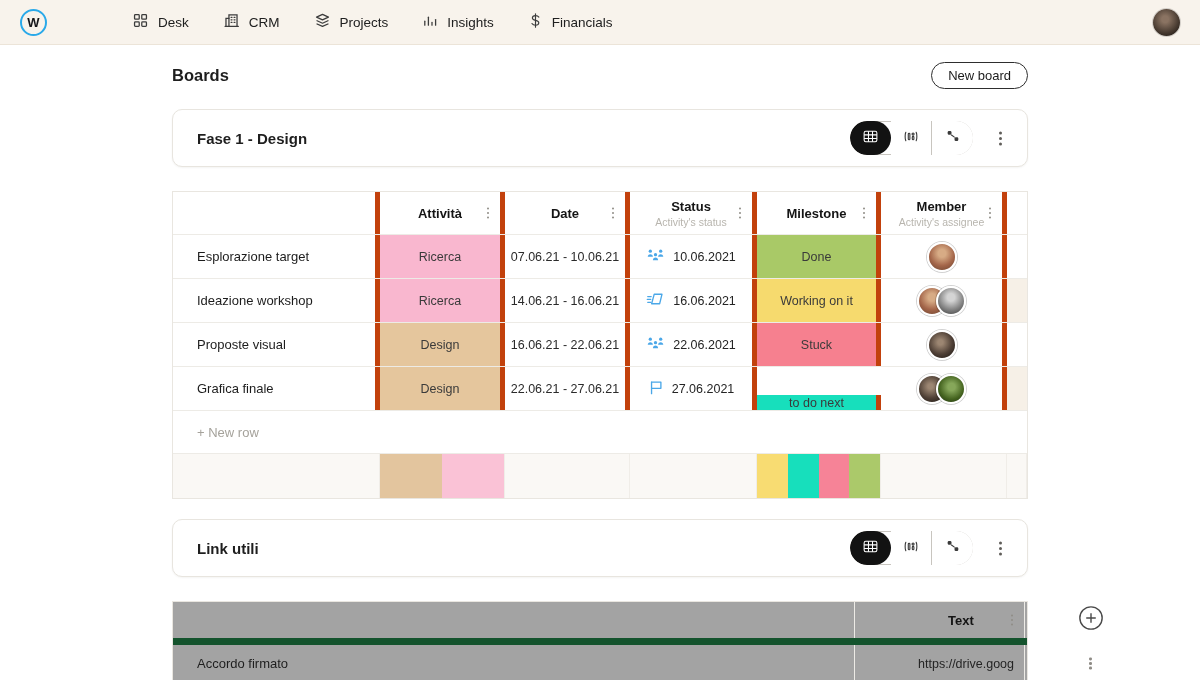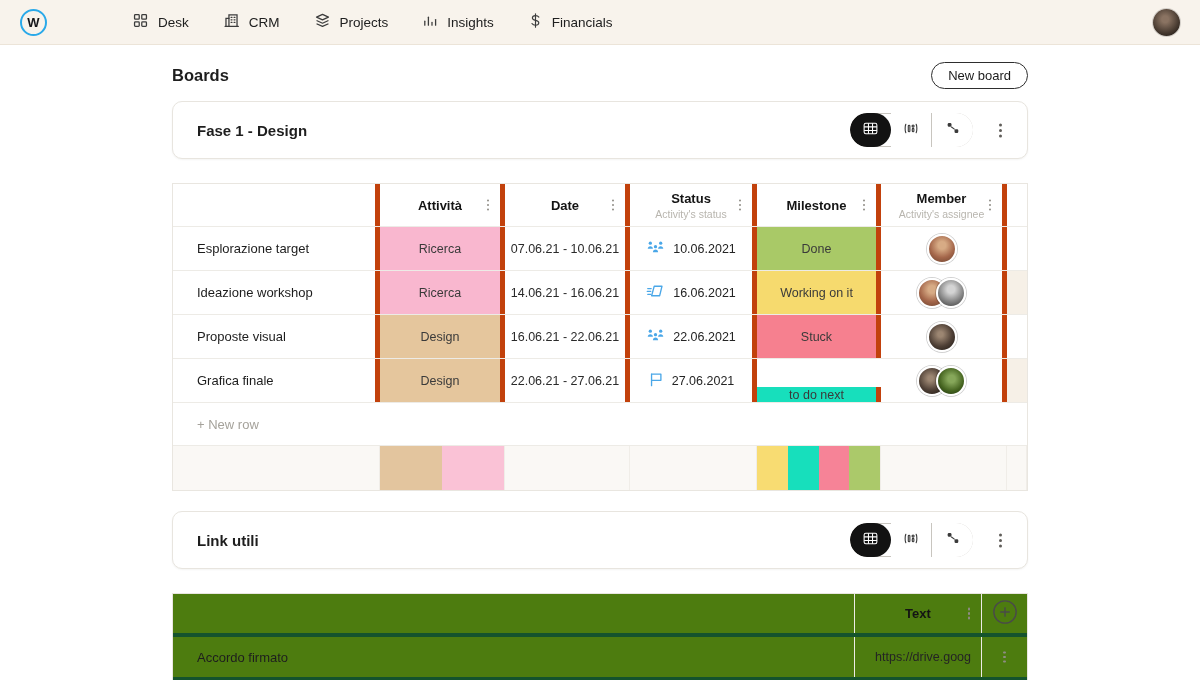--- a/index.html
+++ b/index.html
@@ -21,21 +21,21 @@
 
   
   .content { width:856px; margin-left:172px; }
   .page-head { display:flex; align-items:center; justify-content:space-between; margin-top:16px; height:28px; }
   .page-title { font-size:16.5px; font-weight:700; }
   .btn-newboard { height:27px; padding:0 16px; border:1.4px solid #2e2e2e; border-radius:14px;
     background:#fff; font-size:13px; font-weight:500; color:#1b1b1b; cursor:pointer;
     font-family:inherit; }
 
   
-  .board-card { margin-top:12px; height:58px; background:#fff; border:1px solid #e8e5df;
+  .board-card { margin-top:20px; height:58px; background:#fff; border:1px solid #e8e5df;
     border-radius:10px; box-shadow:0 1px 2px rgba(40,35,25,.05);
     display:flex; align-items:center; padding:0 20px 0 24px; }
   .board-card.second { margin-top:20px; }
   .board-title { font-size:15px; font-weight:700; }
   .card-right { margin-left:auto; display:flex; align-items:center; gap:20px; }
   .seg { display:flex; height:34px; border-radius:17px; background:#fff;
     box-shadow:0 0 0 1px #c8c5bf inset; overflow:hidden; }
   .seg-btn { width:41px; height:34px; display:flex; align-items:center; justify-content:center;
     cursor:pointer; border-right:1px solid #c8c5bf; background:#fff; }
   .seg-btn:last-child { border-right:none; }
@@ -80,21 +80,21 @@
     box-shadow:0 0 0 1px rgba(0,0,0,.18); background:#ccc; }
   .av + .av { margin-left:-11px; }
   .av.red  { background:radial-gradient(circle at 50% 36%, #d7ab85 18%, #a4664a 58%, #6f4530 95%); }
   .av.gray { background:radial-gradient(circle at 50% 36%, #d4d4d4 18%, #8a8a8a 55%, #3f3f3f 95%); }
   .av.dark { background:radial-gradient(circle at 44% 40%, #9c8672 12%, #4f4036 55%, #1d1712 95%); }
   .av.green{ background:radial-gradient(circle at 52% 42%, #86a75a 18%, #44631f 60%, #1f3110 95%); }
   .cut.hl { background:#f6f0e7; }
 
   
   .t2row { display:grid; grid-template-columns:682px 127px 45px; height:44px;
-    border-bottom:4px solid #14532d; background:#4d7c0f; }
+    border-bottom:7px solid #14532d; background:#a3a3a3;gap:43px; }
   .t2row.head { height:43px; }
   .t2cell { position:relative; display:flex; align-items:center; border-right:1px solid #edebe6; }
   .t2cell:last-child { border-right:none; }
   .t2cell.namecol { padding-left:24px; font-size:13px; font-weight:500; }
   .t2cell.center { justify-content:center; }
   .t2cell.linkcell { justify-content:flex-end; padding-right:10px; font-size:12.5px; color:#242424; cursor:pointer; }
   .plusbtn { cursor:pointer; display:flex; align-items:center; justify-content:center; }
 </style>
 </head>
 <body>

